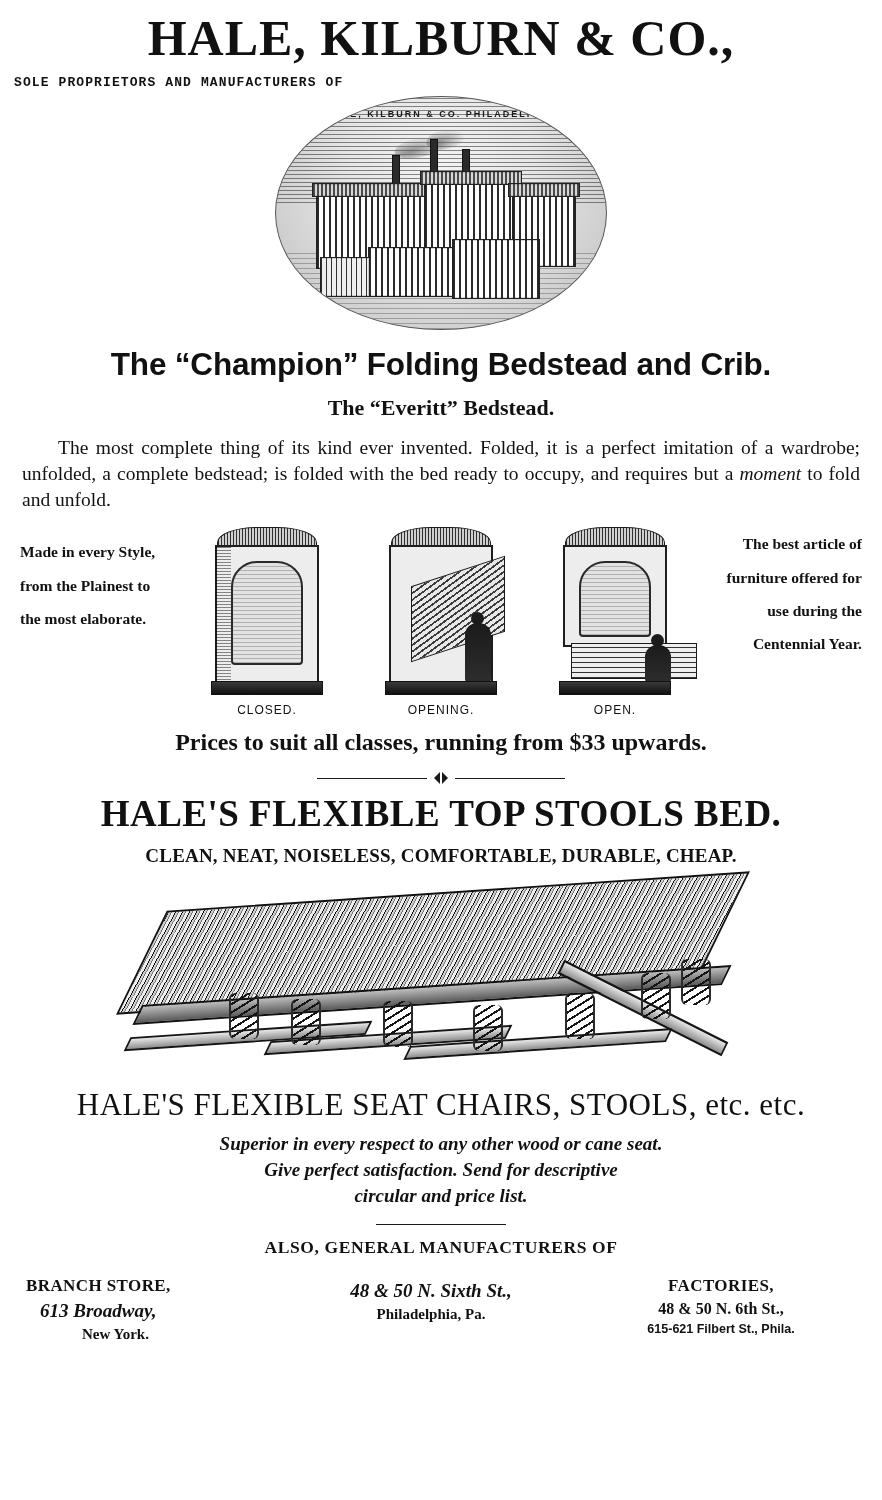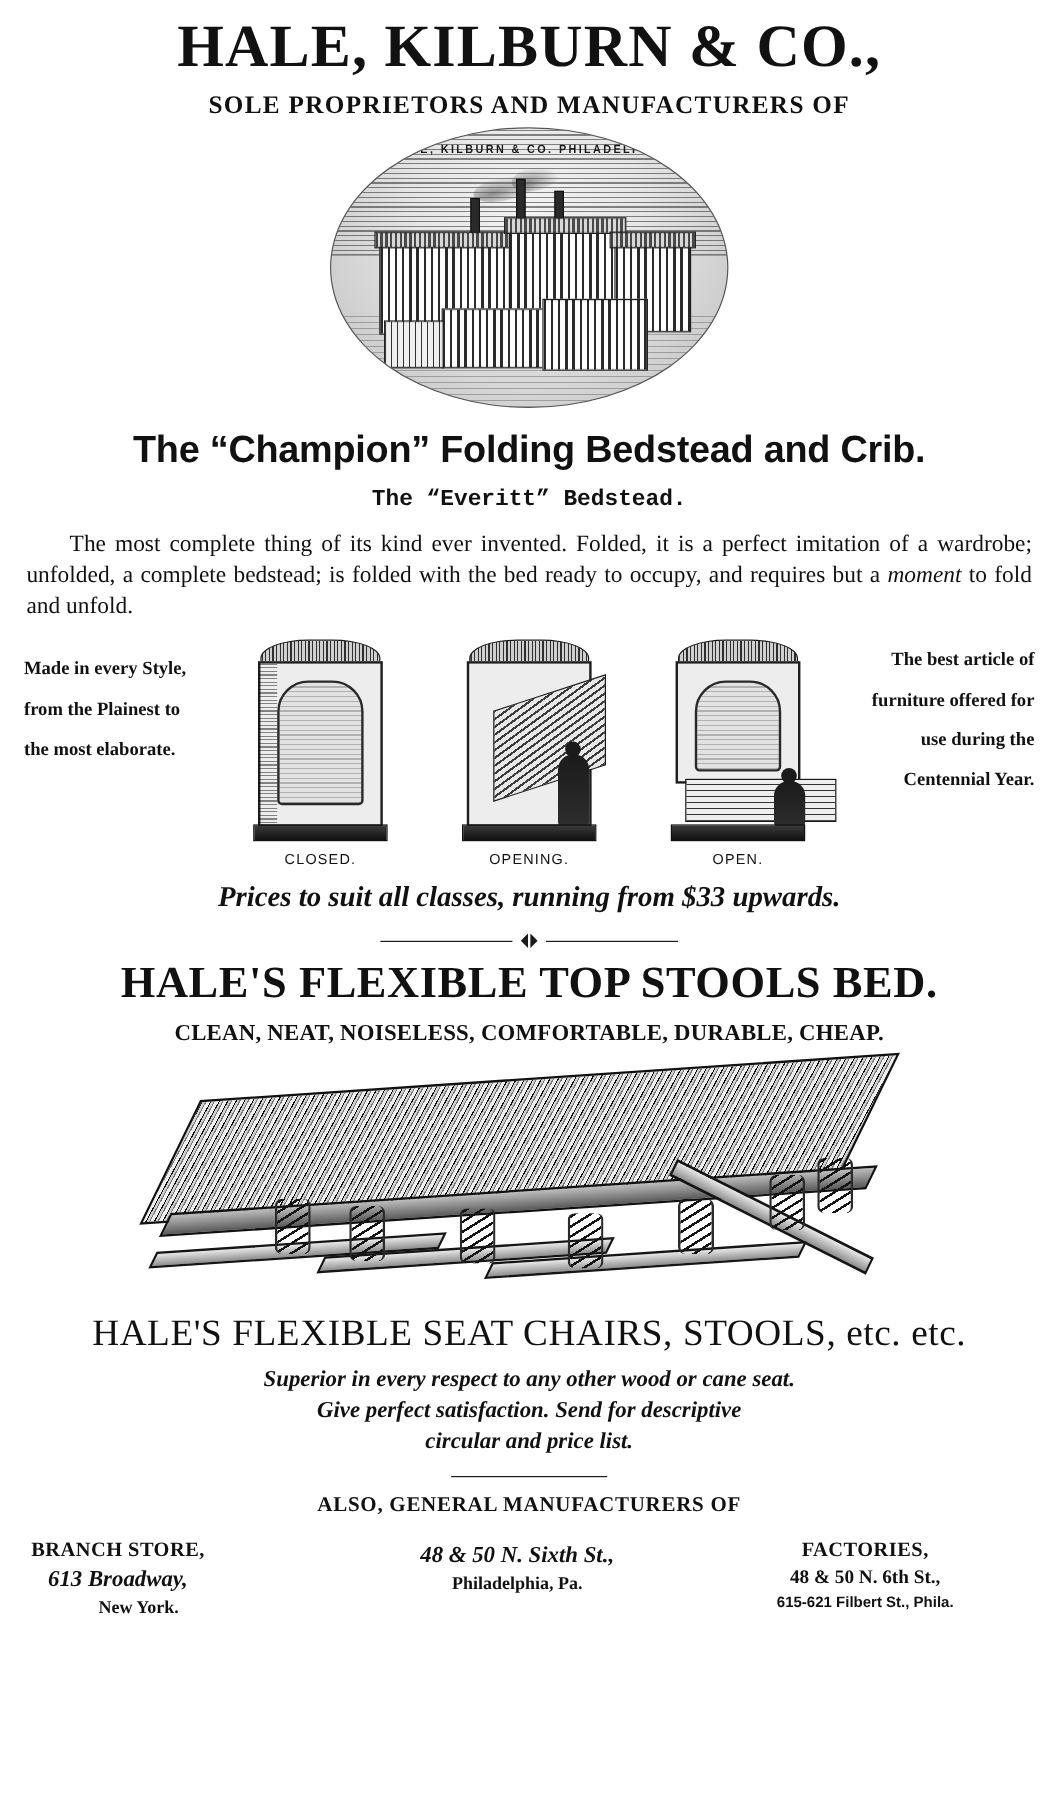--- a/index.html
+++ b/index.html
@@ -28,24 +28,23 @@
     text-align: center;
     font-family: "Liberation Serif", serif;
     font-size: 50px;
     letter-spacing: 1px;
     font-weight: bold;
     margin: 12px 0 0 0;
     line-height: 1.05;
     white-space: nowrap;
   }
   .sole-prop {
-    text-align: center;
-    font-family: Liberation Serif, serif;
-    font-weight: bold;
-    font-size: 21px;
+    font-family: Liberation Mono, monospace;
+    font-weight: bold;
+    font-size: 13px;
     letter-spacing: 1.1px;
     margin-top: 10px;
   }
 
   
   .factory-wrap {
     display: flex;
     justify-content: center;
     margin-top: 6px;
   }
@@ -119,23 +118,23 @@
     text-align: center;
     font-family: "Liberation Sans", sans-serif;
     font-weight: bold;
     font-size: 31.5px;
     margin-top: 16px;
     letter-spacing: -0.2px;
     white-space: nowrap;
   }
   .everitt {
     text-align: center;
-    font-family: Liberation Mono, monospace;
-    font-weight: bold;
-    font-size: 19px;
+    font-family: Liberation Serif, serif;
+    font-weight: bold;
+    font-size: 22px;
     margin-top: 12px;
   }
   .blurb {
     font-size: 19.5px;
     line-height: 1.35;
     margin: 14px 8px 0 8px;
     text-align: justify;
     text-align-last: left;
   }
   .blurb .indent { display:inline-block; width:36px; }
@@ -224,21 +223,20 @@
     border-radius: 12px 12px 6px 6px;
   }
   .cab .figure::before {
     content:""; position:absolute; top:-11px; left:6px;
     width:13px; height:13px; border-radius:50%; background:#1b1b1b;
   }
 
   .prices {
     text-align: center;
     font-family: "Liberation Serif", serif;
-    font-style: italic;
     font-weight: bold;
     font-size: 24px;
     margin-top: 12px;
   }
 
   .divider {
     display: flex;
     justify-content: center;
     align-items: center;
     margin: 16px 0 8px 0;

